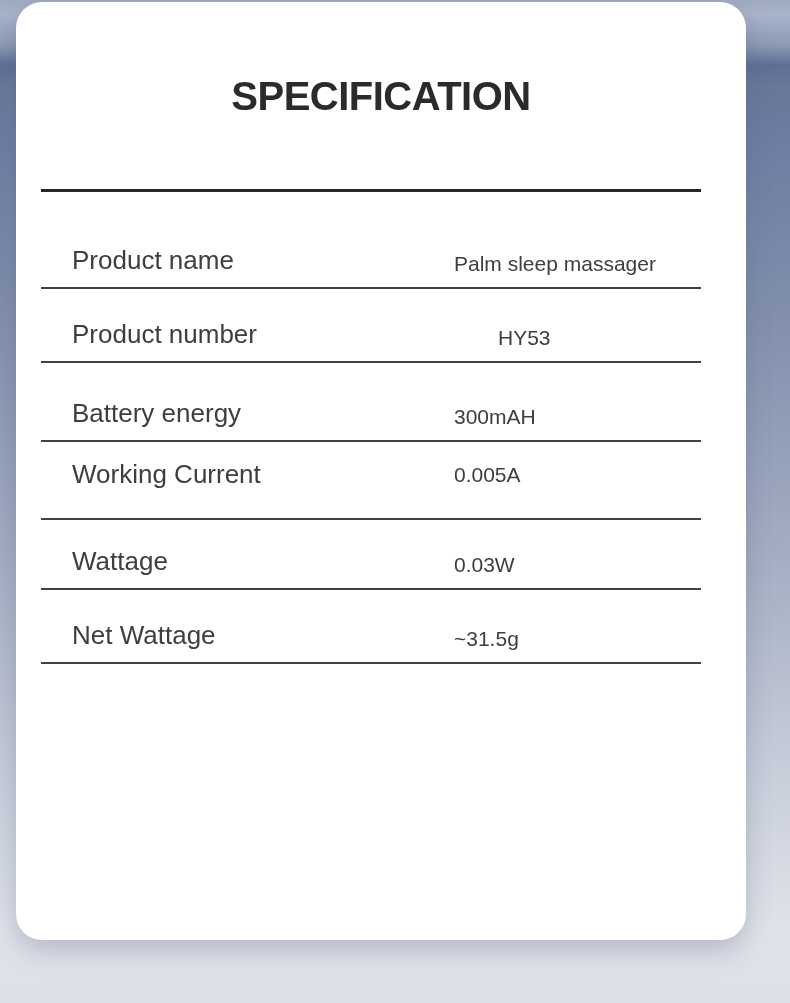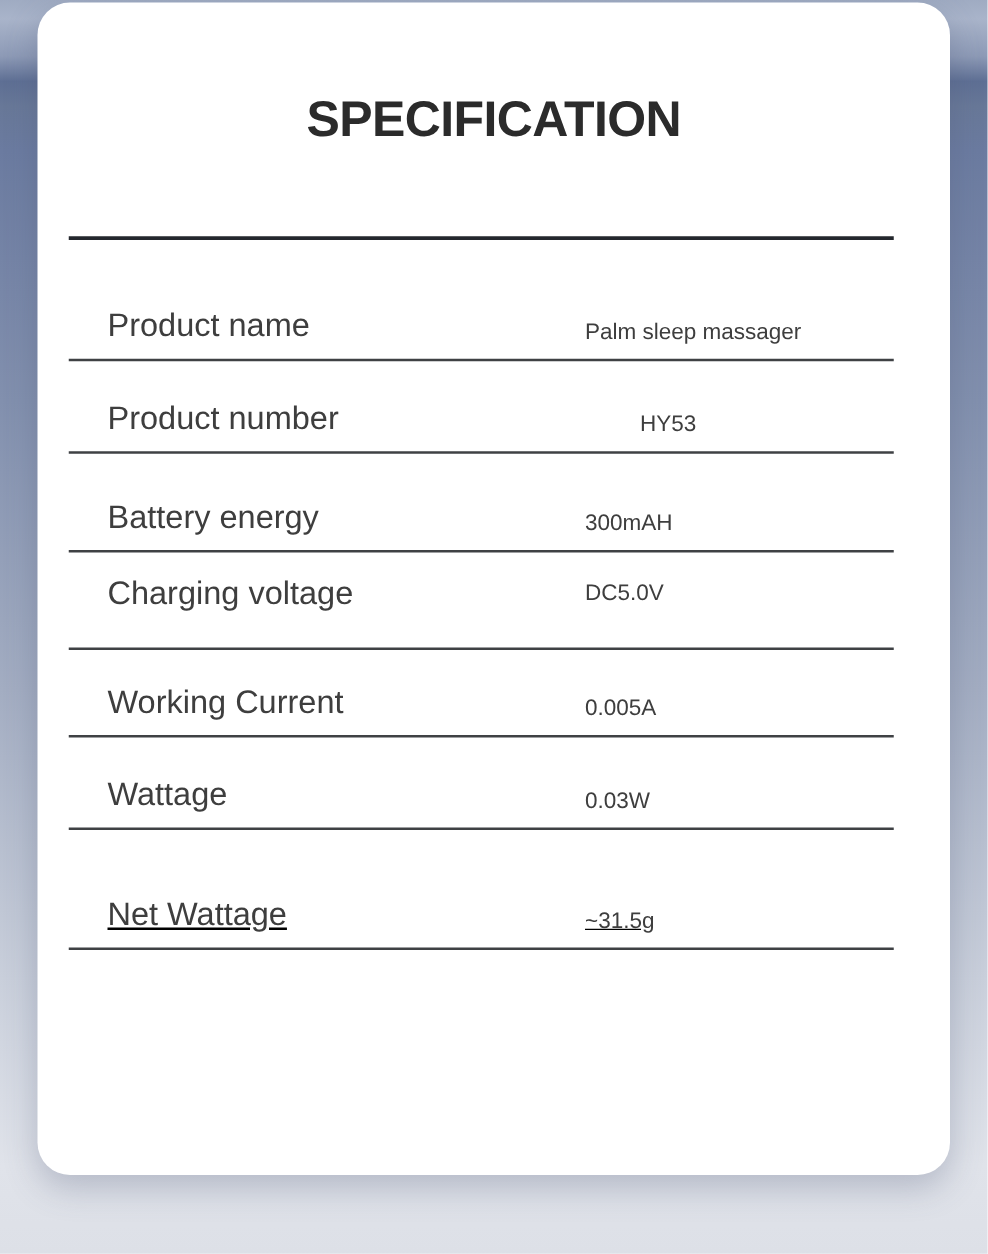--- a/index.html
+++ b/index.html
@@ -20,21 +20,21 @@
       #687898 8.5%,
       #6b7ba0 12%,
       #8290ae 32%,
       #a3adc2 55%,
       #c9cfdb 78%,
       #e0e3ea 93%,
       #dde0e7 100%);
   }
   .card {
     position: absolute;
-    left: 30px;
+    left: 16px;
     top: 2px;
     width: 730px;
     height: 938px;
     background: #ffffff;
     border-radius: 26px;
     box-shadow: 0 10px 26px rgba(78, 90, 118, 0.30);
   }
   .title {
     margin: 0;
     padding-top: 72px;
@@ -67,21 +67,21 @@
   .spec-row:nth-of-type(8) { height: 76px; }
   .spec-row:nth-of-type(9) { height: 79px; }
   .spec-label {
     flex: 0 0 382px;
     margin-left: 31px;
     font-size: 26px;
     color: #3e3e3e;
     white-space: nowrap;
   }
   .spec-value {
-    font-size: 18px;
+    font-size: 21px;
     color: #3e3e3e;
     white-space: nowrap;
   }
 </style>
 </head>
 <body>
 
 <div class="page">
   <div class="card">
     <h1 class="title">SPECIFICATION</h1>
@@ -93,24 +93,20 @@
       </div>
       <div class="spec-row">
         <span class="spec-label">Product number</span>
         <span class="spec-value">HY53</span>
       </div>
       <div class="spec-row">
         <span class="spec-label">Battery energy</span>
         <span class="spec-value">300mAH</span>
       </div>
       <div class="spec-row">
-        <span class="spec-label">Charging voltage</span>
-        <span class="spec-value">DC5.0V</span>
-      </div>
-      <div class="spec-row">
         <span class="spec-label">Working Current</span>
         <span class="spec-value">0.005A</span>
       </div>
       <div class="spec-row">
         <span class="spec-label">Wattage</span>
         <span class="spec-value">0.03W</span>
       </div>
       <div class="spec-row">
         <span class="spec-label">Net Wattage</span>
         <span class="spec-value">~31.5g</span>

